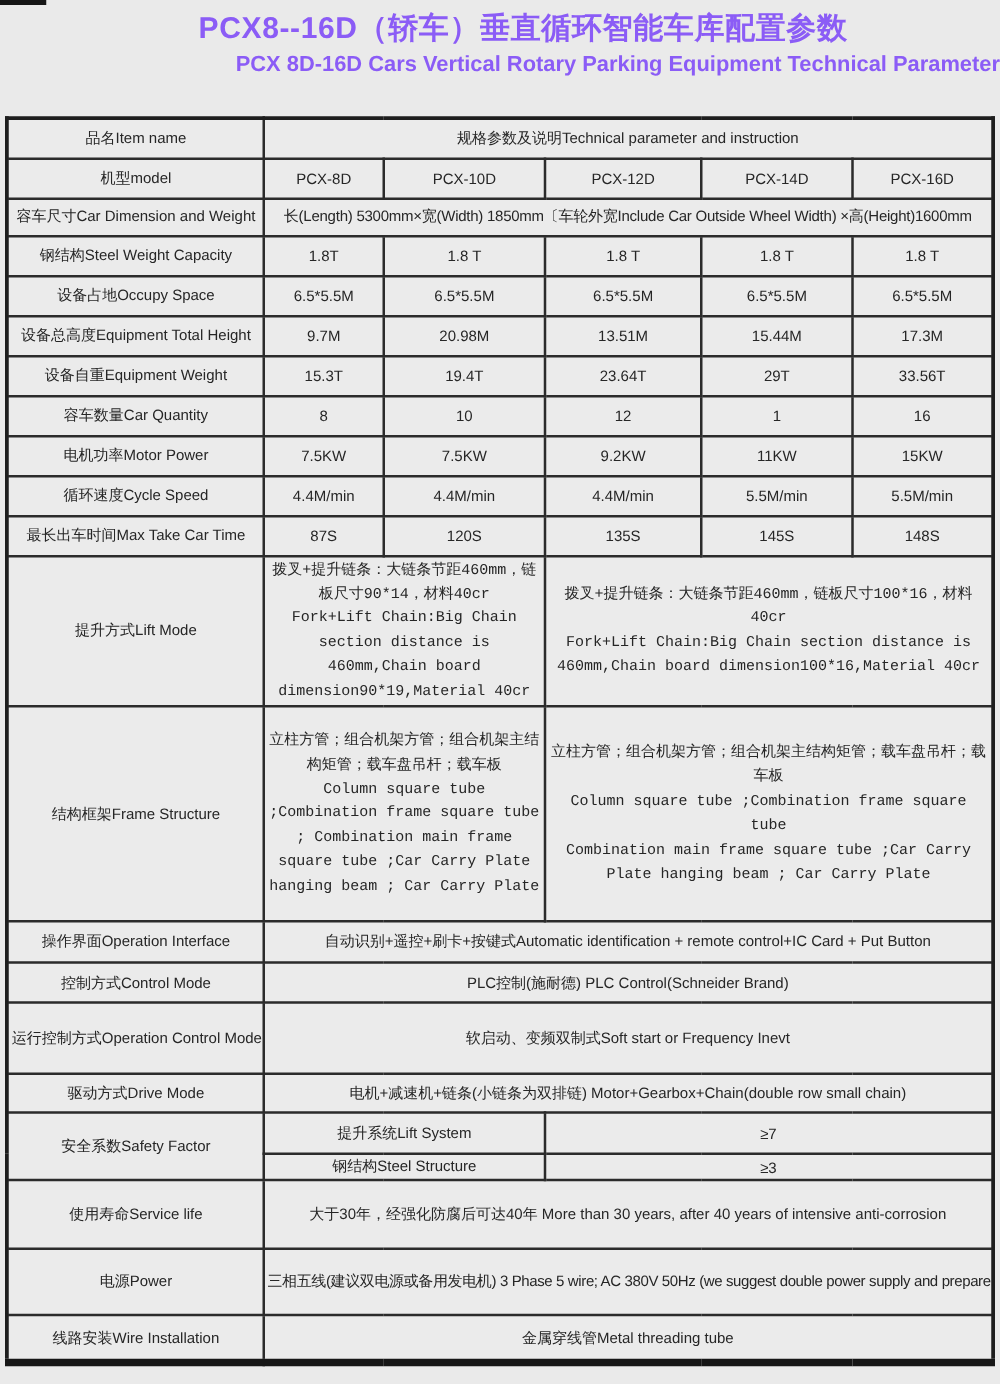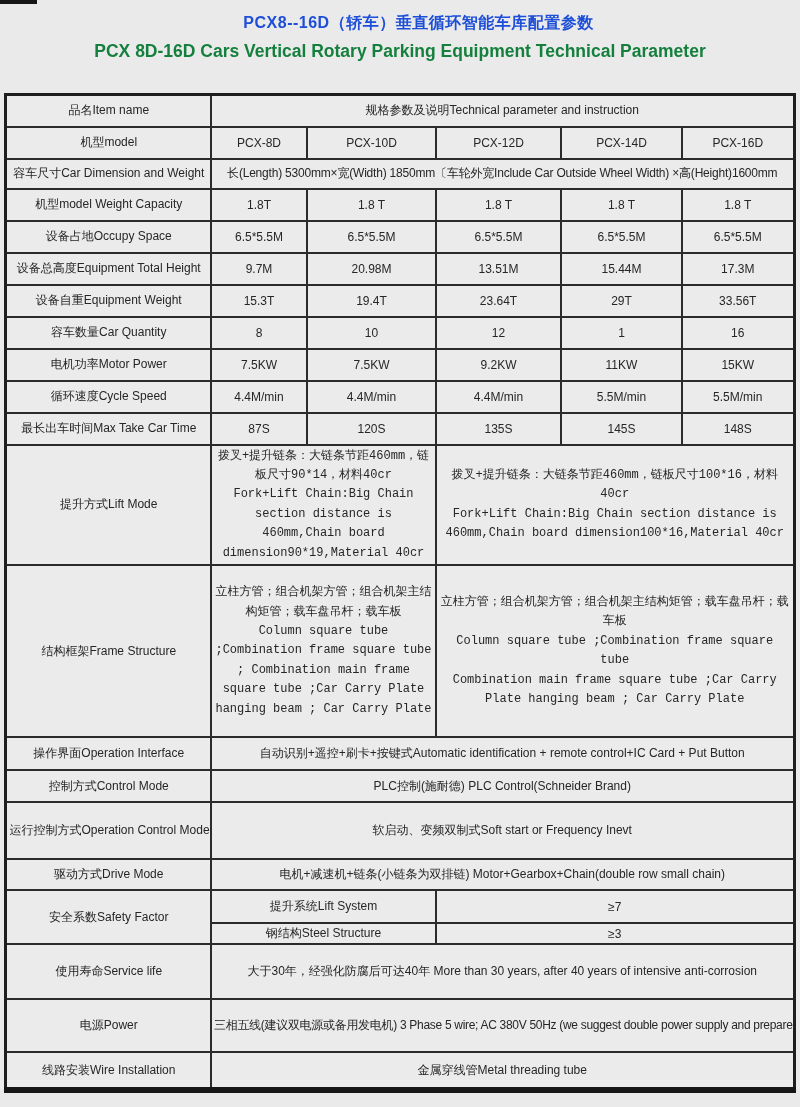--- a/index.html
+++ b/index.html
@@ -9,24 +9,24 @@
     font-family:"Liberation Sans","DejaVu Sans",sans-serif;
     color:#262626;
     position:relative;
     overflow:hidden;
   }
   .scan-artifact{
     position:absolute;top:0;left:0;width:37px;height:4px;background:#161616;
   }
   .title-wrap{padding-top:9px;text-align:center;}
   .title-zh{
-    margin:0;font-size:16px;font-weight:bold;color:#1d4ed8;letter-spacing:0.5px;line-height:27px;padding-left:37px;
+    margin:0;font-size:24px;font-weight:bold;color:#8b5cf6;letter-spacing:0.5px;line-height:27px;padding-left:37px;
   }
   .title-en{
-    margin:3px 0 0 0;font-size:17.5px;font-weight:bold;color:#15803d;line-height:24px;
+    margin:3px 0 0 0;font-size:17.5px;font-weight:bold;color:#8b5cf6;line-height:24px;text-align:right;
   }
   table.spec{
     width:788px;
     margin:30px auto 16px auto;
     border-collapse:collapse;
     table-layout:fixed;
     background:#ebebeb;
     border:3px solid #1e1e1e;
     border-bottom:6px solid #161616;
   }
@@ -112,21 +112,21 @@
       <td>PCX-14D</td>
       <td>PCX-16D</td>
     </tr>
 
     <tr class="h30">
       <td class="label-cell">容车尺寸Car Dimension and Weight</td>
       <td colspan="5" class="dim-cell">长(Length) 5300mm×宽(Width) 1850mm〔车轮外宽Include Car Outside Wheel Width) ×高(Height)1600mm</td>
     </tr>
 
     <tr class="h32">
-      <td class="label-cell">机型model Weight Capacity</td>
+      <td class="label-cell">钢结构Steel Weight Capacity</td>
       <td>1.8T</td>
       <td>1.8 T</td>
       <td>1.8 T</td>
       <td>1.8 T</td>
       <td>1.8 T</td>
     </tr>
 
     <tr class="h32">
       <td class="label-cell">设备占地Occupy Space</td>
       <td>6.5*5.5M</td>

